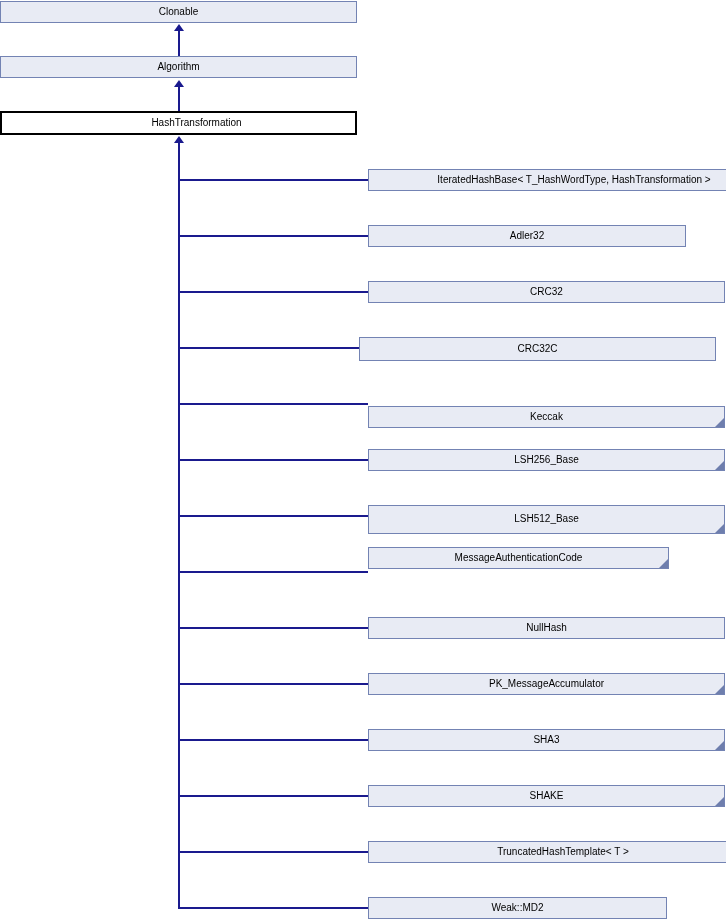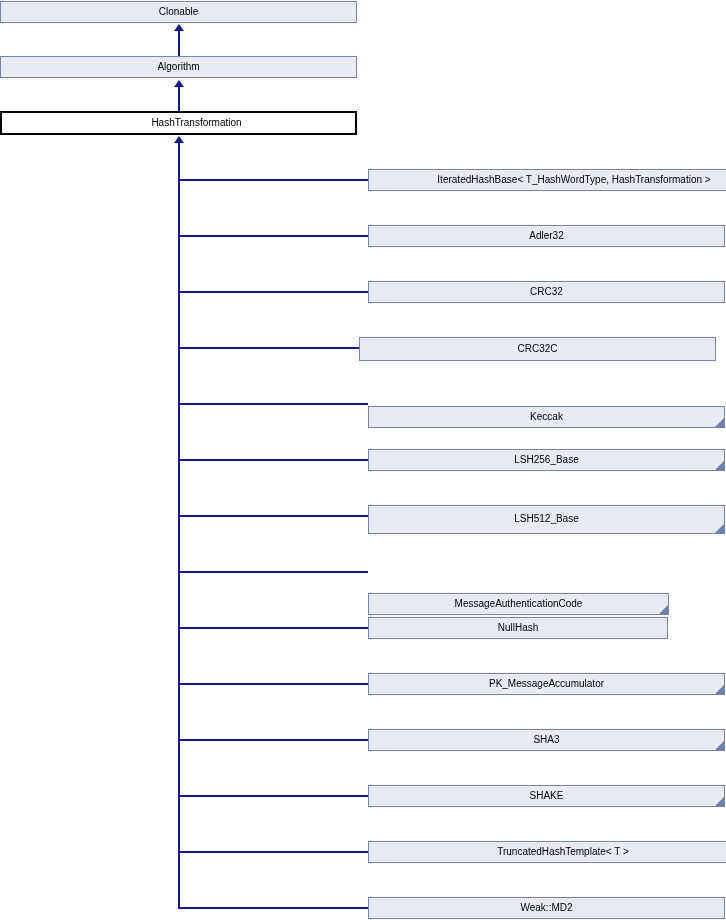--- a/index.html
+++ b/index.html
@@ -96,21 +96,21 @@
   <div class="hline" style="left:180px;top:683px;width:188px"></div>
   <div class="hline" style="left:180px;top:739px;width:188px"></div>
   <div class="hline" style="left:180px;top:795px;width:188px"></div>
   <div class="hline" style="left:180px;top:851px;width:188px"></div>
   <div class="hline" style="left:180px;top:907px;width:188px"></div>
 
   <div class="node" style="left:368px;top:169px;width:412px;height:22px">
     <span>IteratedHashBase&lt; T_HashWordType, HashTransformation &gt;</span>
     <div class="fold"></div>
   </div>
-  <div class="node" style="left:368px;top:225px;width:357px;height:22px">
+  <div class="node" style="left:368px;top:225px;width:318px;height:22px">
     <span>Adler32</span>
 
   </div>
   <div class="node" style="left:368px;top:281px;width:357px;height:22px">
     <span>CRC32</span>
 
   </div>
   <div class="node" style="left:359px;top:337px;width:357px;height:24px">
     <span>CRC32C</span>
 
@@ -120,42 +120,42 @@
     <div class="fold"></div>
   </div>
   <div class="node" style="left:368px;top:449px;width:357px;height:22px">
     <span>LSH256_Base</span>
     <div class="fold"></div>
   </div>
   <div class="node" style="left:368px;top:505px;width:357px;height:29px">
     <span>LSH512_Base</span>
     <div class="fold"></div>
   </div>
-  <div class="node" style="left:368px;top:593px;width:301px;height:22px">
+  <div class="node" style="left:368px;top:547px;width:301px;height:22px">
     <span>MessageAuthenticationCode</span>
     <div class="fold"></div>
   </div>
-  <div class="node" style="left:368px;top:617px;width:300px;height:22px">
+  <div class="node" style="left:368px;top:617px;width:357px;height:22px">
     <span>NullHash</span>
 
   </div>
   <div class="node" style="left:368px;top:673px;width:357px;height:22px">
     <span>PK_MessageAccumulator</span>
     <div class="fold"></div>
   </div>
   <div class="node" style="left:368px;top:729px;width:357px;height:22px">
     <span>SHA3</span>
     <div class="fold"></div>
   </div>
   <div class="node" style="left:368px;top:785px;width:357px;height:22px">
     <span>SHAKE</span>
     <div class="fold"></div>
   </div>
   <div class="node" style="left:368px;top:841px;width:390px;height:22px">
     <span>TruncatedHashTemplate&lt; T &gt;</span>
 
   </div>
-  <div class="node" style="left:368px;top:897px;width:357px;height:22px">
+  <div class="node" style="left:368px;top:897px;width:299px;height:22px">
     <span>Weak::MD2</span>
 
   </div>
 
 </div>
 
 </body></html>

